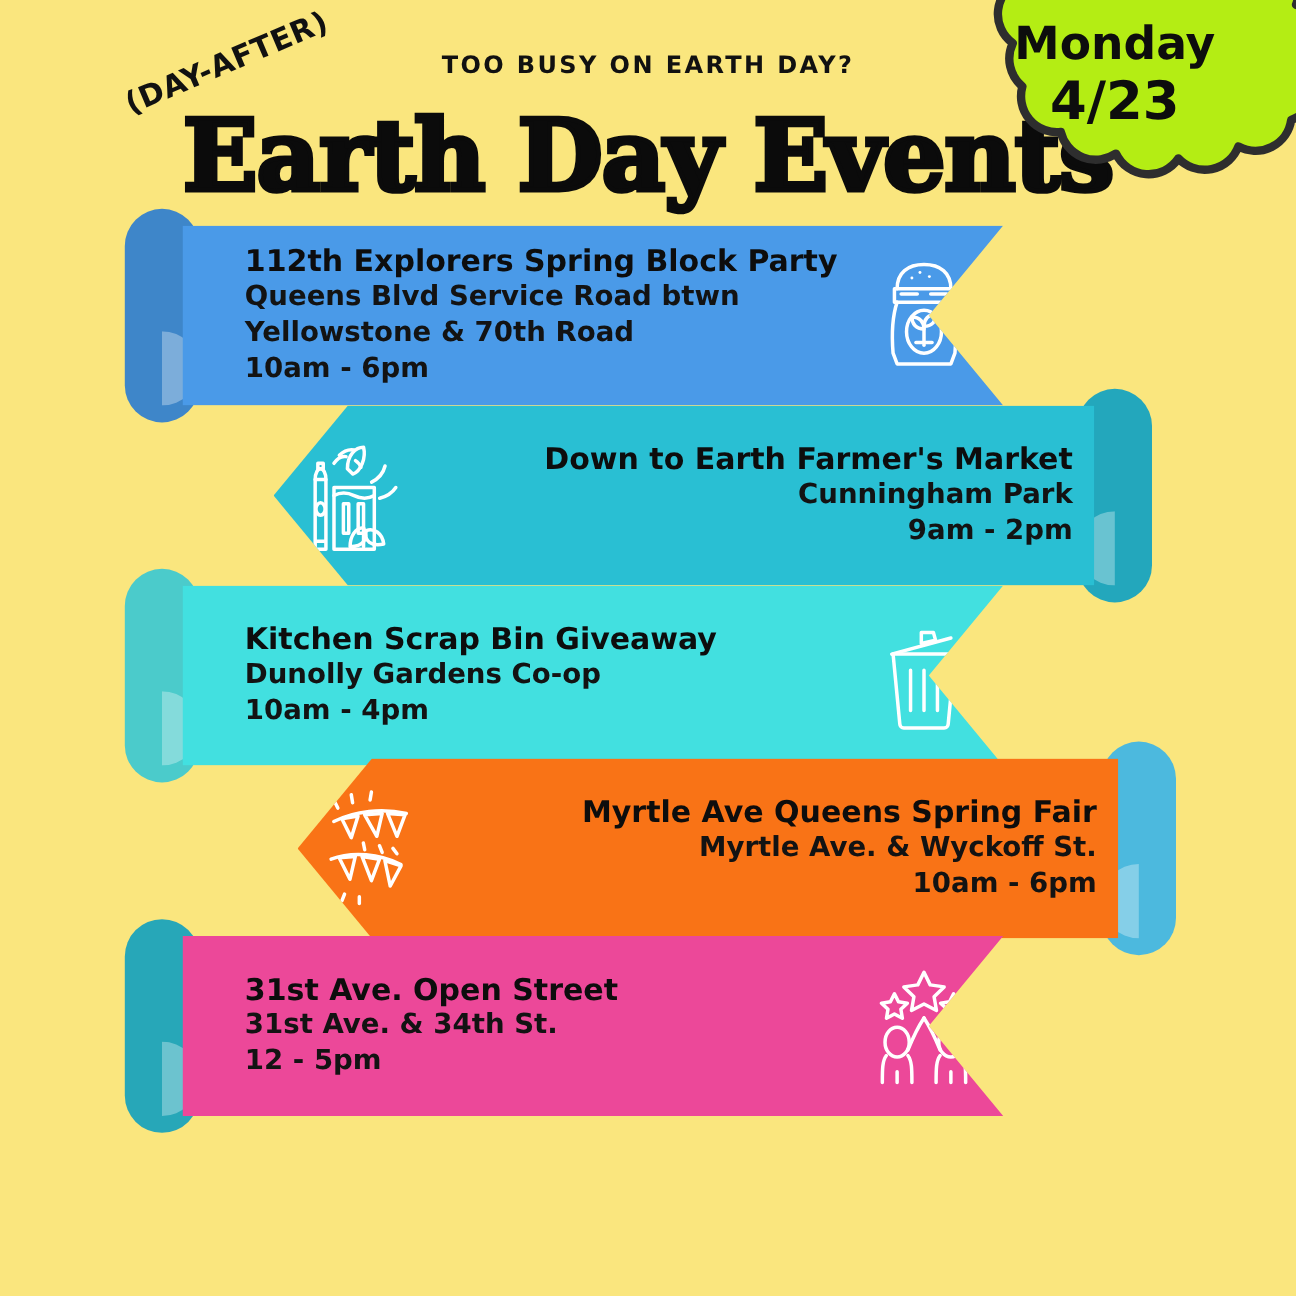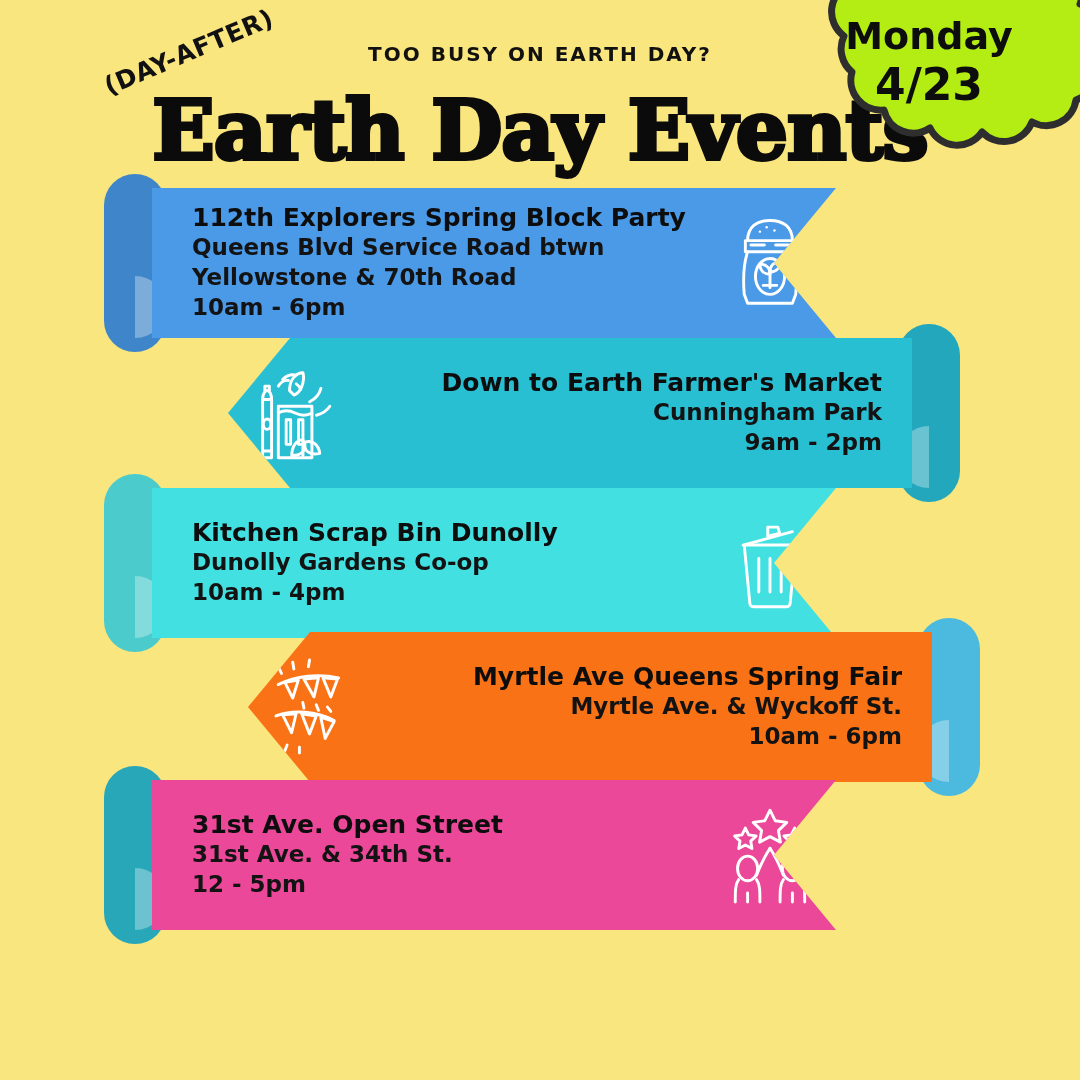--- a/index.html
+++ b/index.html
@@ -138,22 +138,22 @@
   .flag-inner {
     position:absolute;
     inset:0;
     display:flex;
     align-items:center;
   }
   .banner.left  .flag-inner { flex-direction:row; }
   .banner.right .flag-inner { flex-direction:row-reverse; }
 
   .txt { flex:0 0 auto; }
-  .banner.left  .txt { padding-left:40px; text-align:left; }
-  .banner.right .txt { padding-right:30px; text-align:right; }
+  .banner.left  .txt { padding-left:52px; text-align:left; }
+  .banner.right .txt { padding-right:18px; text-align:right; }
 
   .ev-title {
     font-family:"DejaVu Sans", sans-serif;
     font-size:25px;
     font-weight:700;
     color:#0d0d0d;
     line-height:1.22;
     white-space:nowrap;
   }
   .ev-line {
@@ -283,21 +283,21 @@
     </div>
   </div>
 
   <div class="banner left" style="left:104px; top:488px; width:732px;">
     <div class="tail" style="background: rgb(75, 203, 203);">
       <div class="tail-half"></div>
     </div>
     <div class="flag" style="width: 684px; background: rgb(66, 224, 224);">
       <div class="flag-inner">
         <div class="txt">
-          <div class="ev-title">Kitchen Scrap Bin Dunolly</div>
+          <div class="ev-title">Kitchen Scrap Bin Giveaway</div>
           <div class="ev-line">Dunolly Gardens Co-op</div>
           <div class="ev-line">10am - 4pm</div>
         </div>
         <div class="spacer"></div>
         <div class="icon-wrap">
           <svg viewBox="0 0 100 100" fill="none" stroke="#ffffff" stroke-width="2.6" stroke-linecap="round" stroke-linejoin="round">
             <path d="M27 34 h46 l-5 52 a3 3 0 0 1 -3 3 h-30 a3 3 0 0 1 -3 -3 z"></path>
             <path d="M26 34 L70 22"></path>
             <path d="M48 18 h9 l1.6 5.6 L48 26 z"></path>
             <path d="M40 46 v30 M50 46 v30 M60 46 v30"></path>

